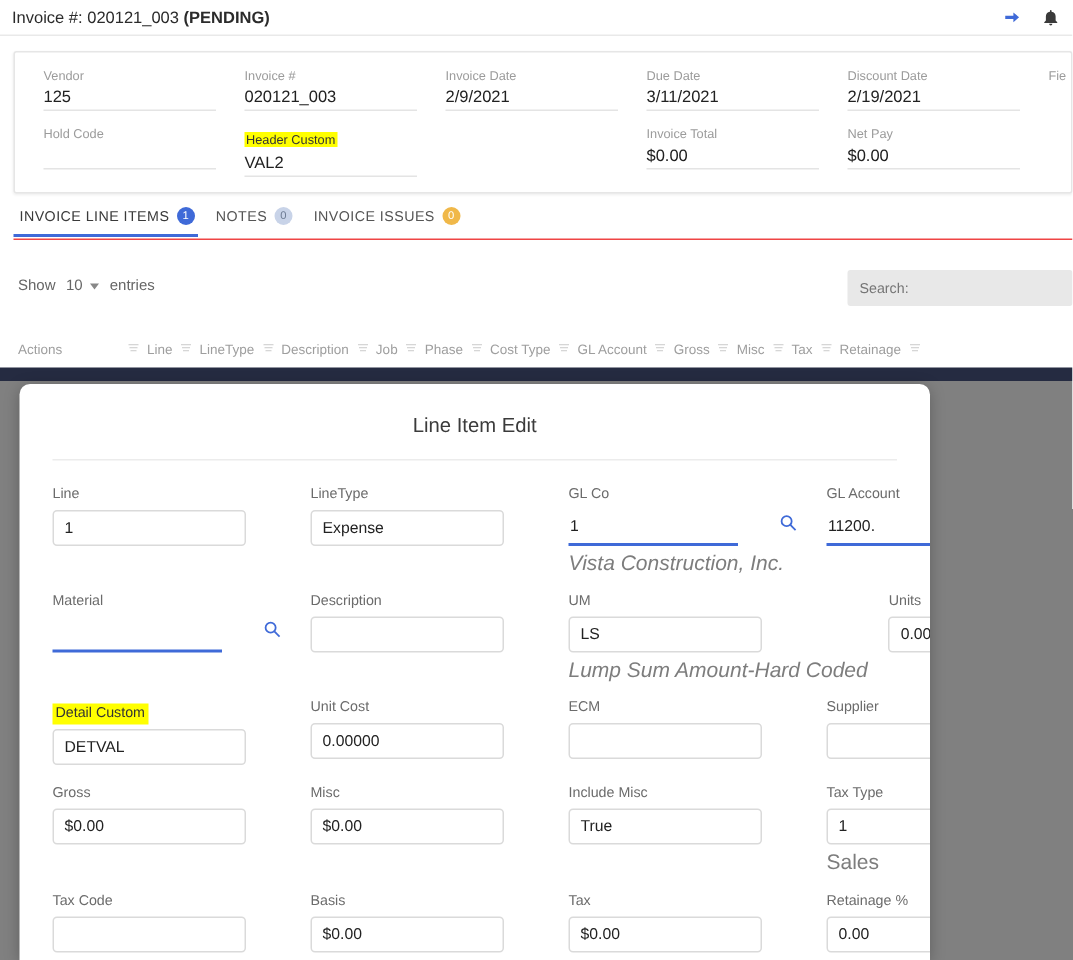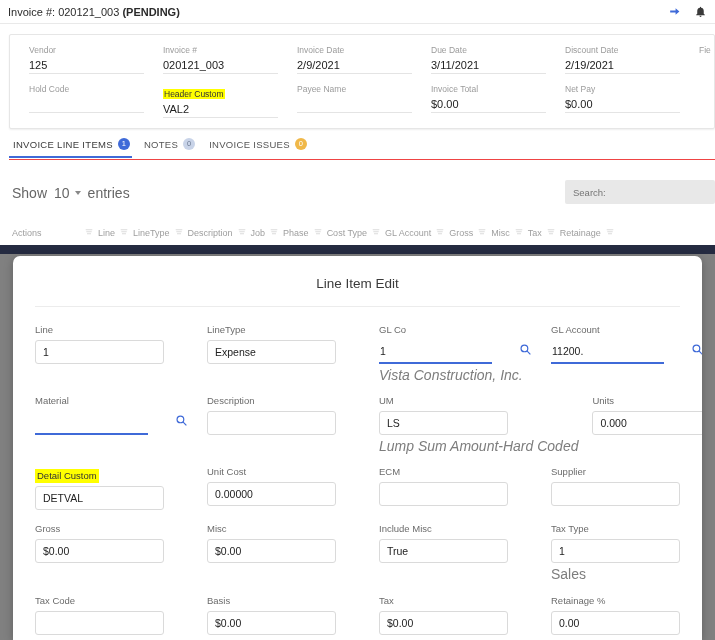--- a/index.html
+++ b/index.html
@@ -70,21 +70,21 @@
   .badge.blue { background:#3f6ad8; }
   .badge.grey { background:#c8d3e8; color:#6d7b93; }
   .badge.orange { background:#f0b849; }
 
   
   .tbl-controls {
     position:absolute; left:9px; top:180px; width:706px; height:30px;
   }
   .show-entries {
     position:absolute; left:3px; top:5px; display:flex; align-items:center;
-    font-size:14px; color:#666; gap:7px;
+    font-size:10px; color:#666; gap:7px;
   }
   .sel-num { display:flex; align-items:center; gap:5px; cursor:pointer; }
   .caret { width:0;height:0;border-left:3.5px solid transparent;border-right:3.5px solid transparent;border-top:4px solid #888; }
   .search-box {
     position:absolute; right:0; top:0; width:150px; height:24px;
     background:#e8e8e8; border:none; border-radius:2px;
     font-size:9.5px; color:#8d8d8d; padding-left:8px;
     font-family:"Liberation Sans", sans-serif;
   }
 
@@ -103,21 +103,21 @@
     position:absolute; left:0; top:245px; width:715px; height:9px;
     background:#252b41;
   }
   .overlay {
     position:absolute; left:0; top:254px; width:715px; height:386px;
     background:#808080;
   }
 
   
   .modal {
-    position:absolute; left:13px; top:256px; width:689px; height:384px;
+    position:absolute; left:13px; top:256px; width:607px; height:384px;
     background:#fff; border-radius:7px 7px 0 0;
     box-shadow:0 2px 10px rgba(0,0,0,.25);
     overflow:hidden;
   }
   .modal-title {
     text-align:center; font-size:13.5px; color:#3b3b3b;
     padding-top:20px; padding-bottom:15px;
   }
   .modal-divider { height:1px; background:#ececec; margin:0 22px; }
   .modal-body { padding: 16px 22px 0 22px; }
@@ -189,24 +189,20 @@
           <div class="fld-value">VAL2</div>
         </div>
       </div>
 
       <div class="hdr-col">
         <div class="fld">
           <div class="fld-label">Invoice Date</div>
           <div class="fld-value">2/9/2021</div>
         </div>
         <div class="fld-gap"></div>
-        <div class="fld">
-          <div class="fld-label">Payee Name</div>
-          <div class="fld-value"></div>
-        </div>
       </div>
 
       <div class="hdr-col">
         <div class="fld">
           <div class="fld-label">Due Date</div>
           <div class="fld-value">3/11/2021</div>
         </div>
         <div class="fld-gap"></div>
         <div class="fld">
           <div class="fld-label">Invoice Total</div>

